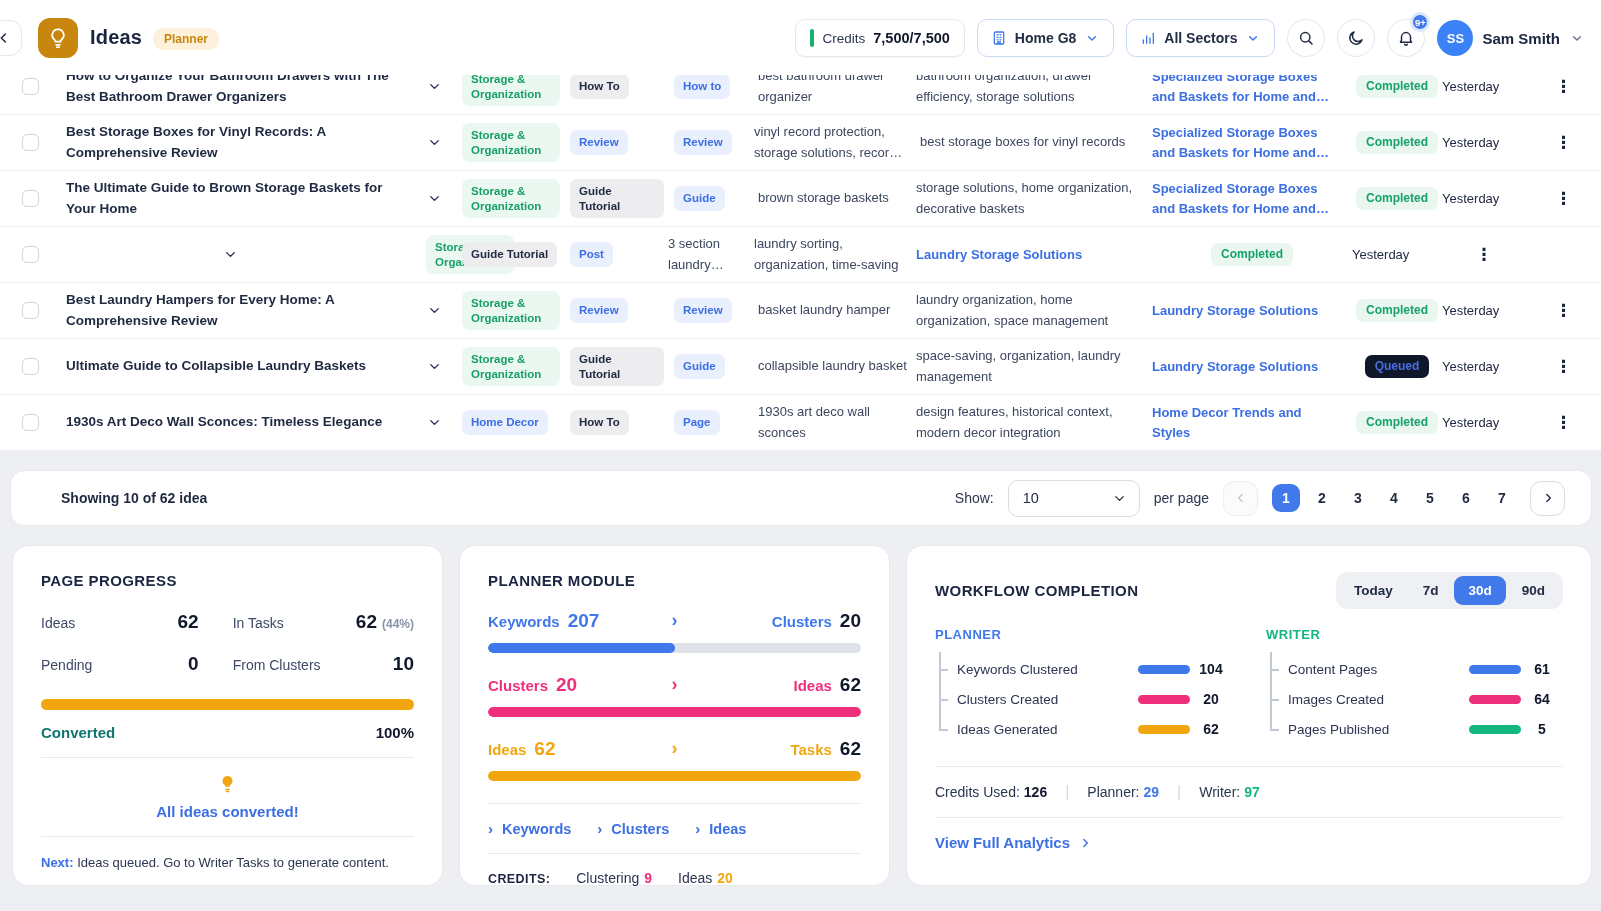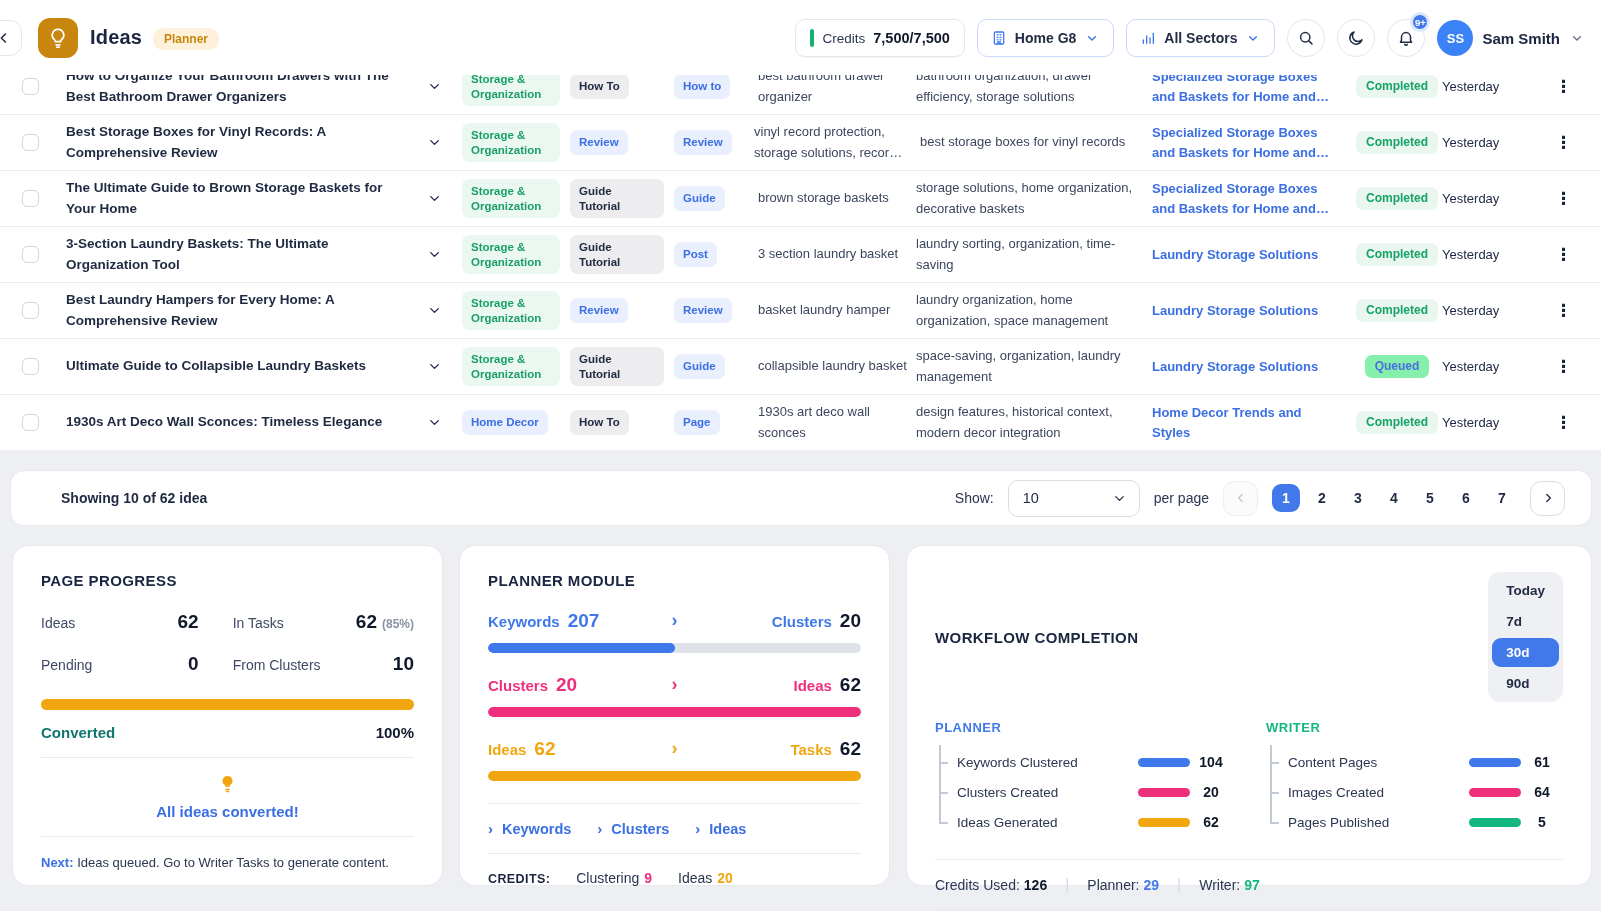--- a/index.html
+++ b/index.html
@@ -58,21 +58,21 @@
   .badge.format { background:#e9effc; color:#3b6fe3; }
   .c-keyword { padding-left:4px; padding-right:8px; }
   .c-keyword span, .c-tags span { font-size:13px; line-height:1.55; color:#3c465e; display:-webkit-box; -webkit-line-clamp:2; -webkit-box-orient:vertical; overflow:hidden; }
   .c-tags { padding-right:12px; }
   .c-cluster { padding-right:10px; }
   .cluster-link { font-size:13px; line-height:1.5; color:#3b6fe3; font-weight:600; text-decoration:none; cursor:pointer;
     display:-webkit-box; -webkit-line-clamp:2; -webkit-box-orient:vertical; overflow:hidden; }
   .c-status { justify-content:center; }
   .badge.status { padding:4px 10px; font-size:12px; }
   .status-green { background:#e9f7f0; color:#17a267; }
-  .status-blue  { background:#86efac; color:#4a6ee0; }
+  .status-blue  { background:#0f172a; color:#4a6ee0; }
   .c-date span { font-size:13px; color:#232c45; }
   .c-kebab { justify-content:center; }
   .kebab { font-size:17px; font-weight:700; color:#1c2540; cursor:pointer; padding:2px 8px; }
   .kebab::before { content:"\22EE"; }
 
   
   .pagination { position:absolute; left:10px; top:470px; width:1582px; height:56px; background:#fff; border:1px solid #e7e9ee; border-radius:14px;
     display:flex; align-items:center; padding:0 26px 0 50px; }
   .pg-summary { font-size:14px; font-weight:600; color:#1f2941; }
   .pg-right { margin-left:auto; display:flex; align-items:center; gap:14px; }
@@ -129,21 +129,21 @@
   .pm-link .chev { font-size:15px; font-weight:700; }
   .pm-credits { display:flex; align-items:baseline; gap:26px; }
   .pm-credits-label { font-size:12.5px; font-weight:800; color:#1b2540; letter-spacing:.4px; }
   .credit-item { font-size:14px; color:#2b3550; }
   .credit-item b { font-weight:800; margin-left:5px; }
   .cval-pink b, b.cval-pink { color:#ee2f7b; }
   .cval-orange b, b.cval-orange { color:#f1a50e; }
 
   
   .wf-head { display:flex; align-items:center; }
-  .segmented { margin-left:auto; background:#eef0f4; border-radius:12px; padding:4px; display:flex; gap:2px;flex-direction:column; }
+  .segmented { margin-left:auto; background:#eef0f4; border-radius:12px; padding:4px; display:flex; gap:2px; }
   .seg-item { font-size:13.5px; font-weight:700; color:#232c45; padding:7px 14px; border-radius:9px; cursor:pointer; }
   .seg-active { background:#4179ea; color:#fff; }
   .wf-cols { margin-top:18px; display:grid; grid-template-columns:1fr 1fr; column-gap:34px; }
   .wf-col-head { font-size:13px; font-weight:800; letter-spacing:.5px; margin-bottom:12px; }
   .wf-col-head.planner { color:#4179ea; }
   .wf-col-head.writer { color:#14b87e; }
   .wf-row { display:flex; align-items:center; height:30px; }
   .tree { position:relative; width:16px; align-self:stretch; flex:none; }
   .tree::before { content:""; position:absolute; left:4px; top:-2px; bottom:-2px; width:1.5px; background:#c2c8d4; }
   .tree::after { content:""; position:absolute; left:4px; top:50%; width:9px; height:1.5px; background:#c2c8d4; }
@@ -361,23 +361,20 @@
           </div>
           <div class="cell c-kebab">
             <span class="kebab"></span>
           </div>
         </div>
 
         <div class="trow">
           <div class="cell c-check">
             <span class="checkbox"></span>
           </div>
-          <div class="cell c-title">
-            <span class="title-text">3-Section Laundry Baskets: The Ultimate Organization Tool</span>
-          </div>
           <div class="cell c-chev">
             <svg width="15" height="15" viewBox="0 0 24 24" fill="none" stroke="#232c45" stroke-width="2.2" stroke-linecap="round" stroke-linejoin="round">
               <path d="M6 9l6 6 6-6"></path>
             </svg>
           </div>
           <div class="cell c-niche">
             <span class="badge niche-green">Storage &amp; Organization</span>
           </div>
           <div class="cell c-type">
             <span class="badge type-gray">Guide Tutorial</span>
@@ -575,21 +572,21 @@
   <section class="card card-1">
     <h2 class="card-title">PAGE PROGRESS</h2>
     <div class="pp-grid">
       <div class="pp-stat">
         <span class="pp-label">Ideas</span>
         <span class="pp-value">62</span>
       </div>
       <div class="pp-stat">
         <span class="pp-label">In Tasks</span>
         <span class="pp-value">62</span>
-        <span class="pp-extra">(85%)</span>
+        <span class="pp-extra">(44%)</span>
       </div>
       <div class="pp-stat">
         <span class="pp-label">Pending</span>
         <span class="pp-value">0</span>
       </div>
       <div class="pp-stat">
         <span class="pp-label">From Clusters</span>
         <span class="pp-value">10</span>
       </div>
     </div>

